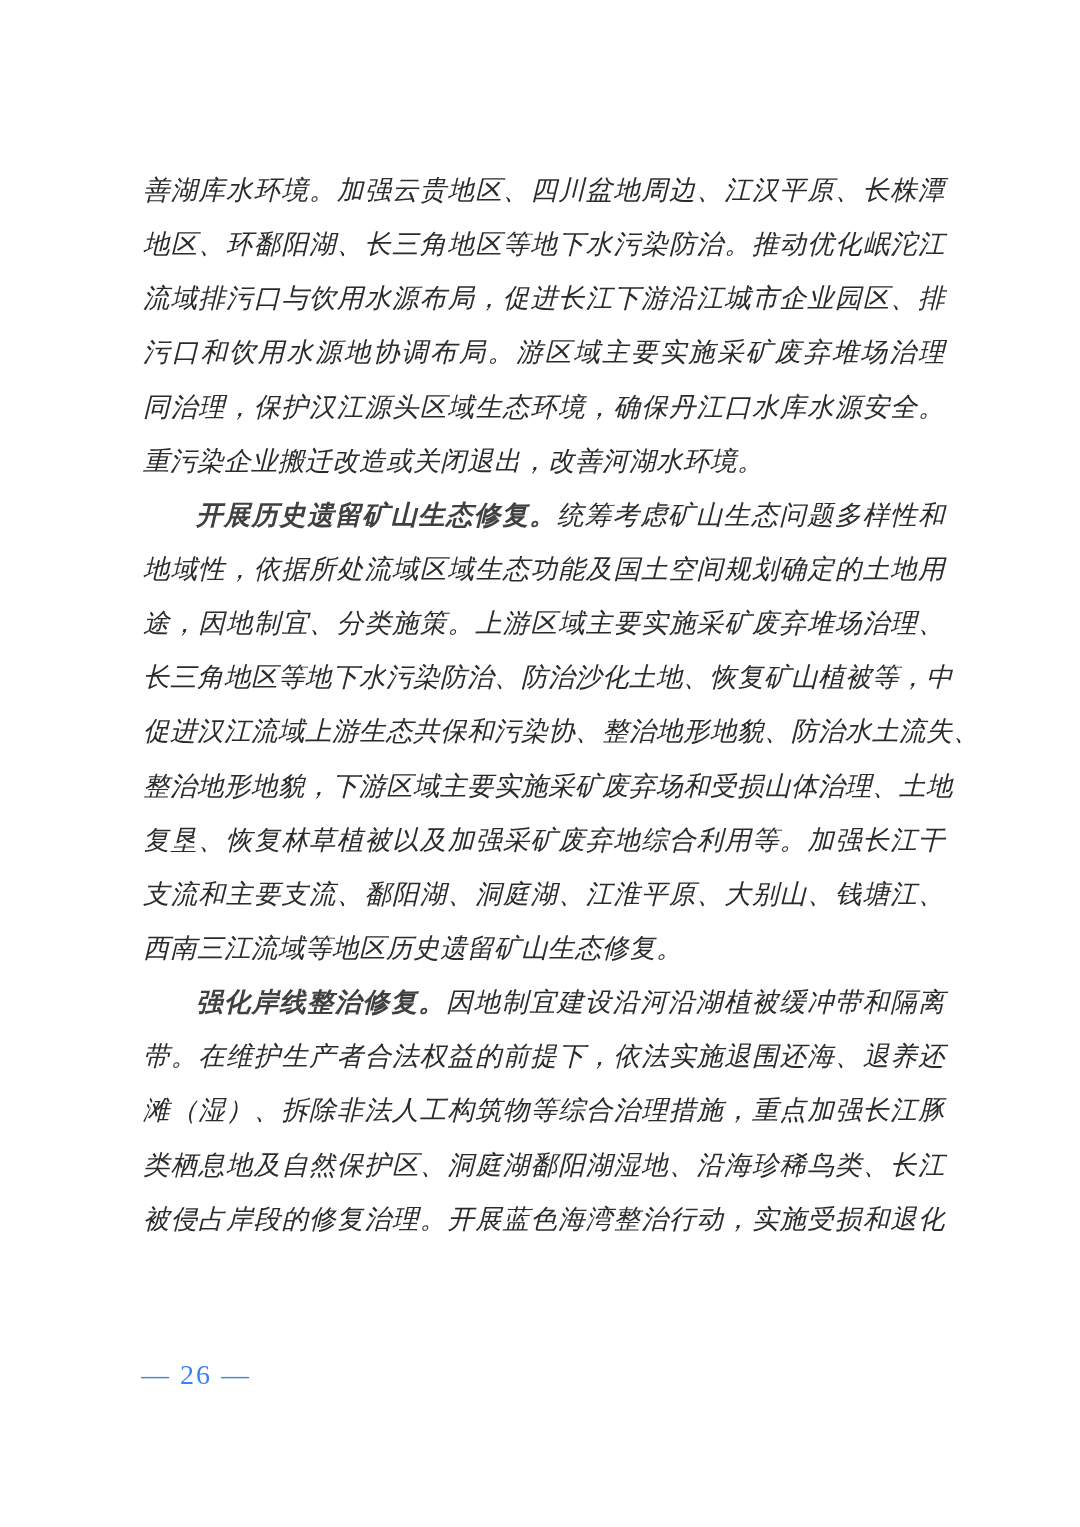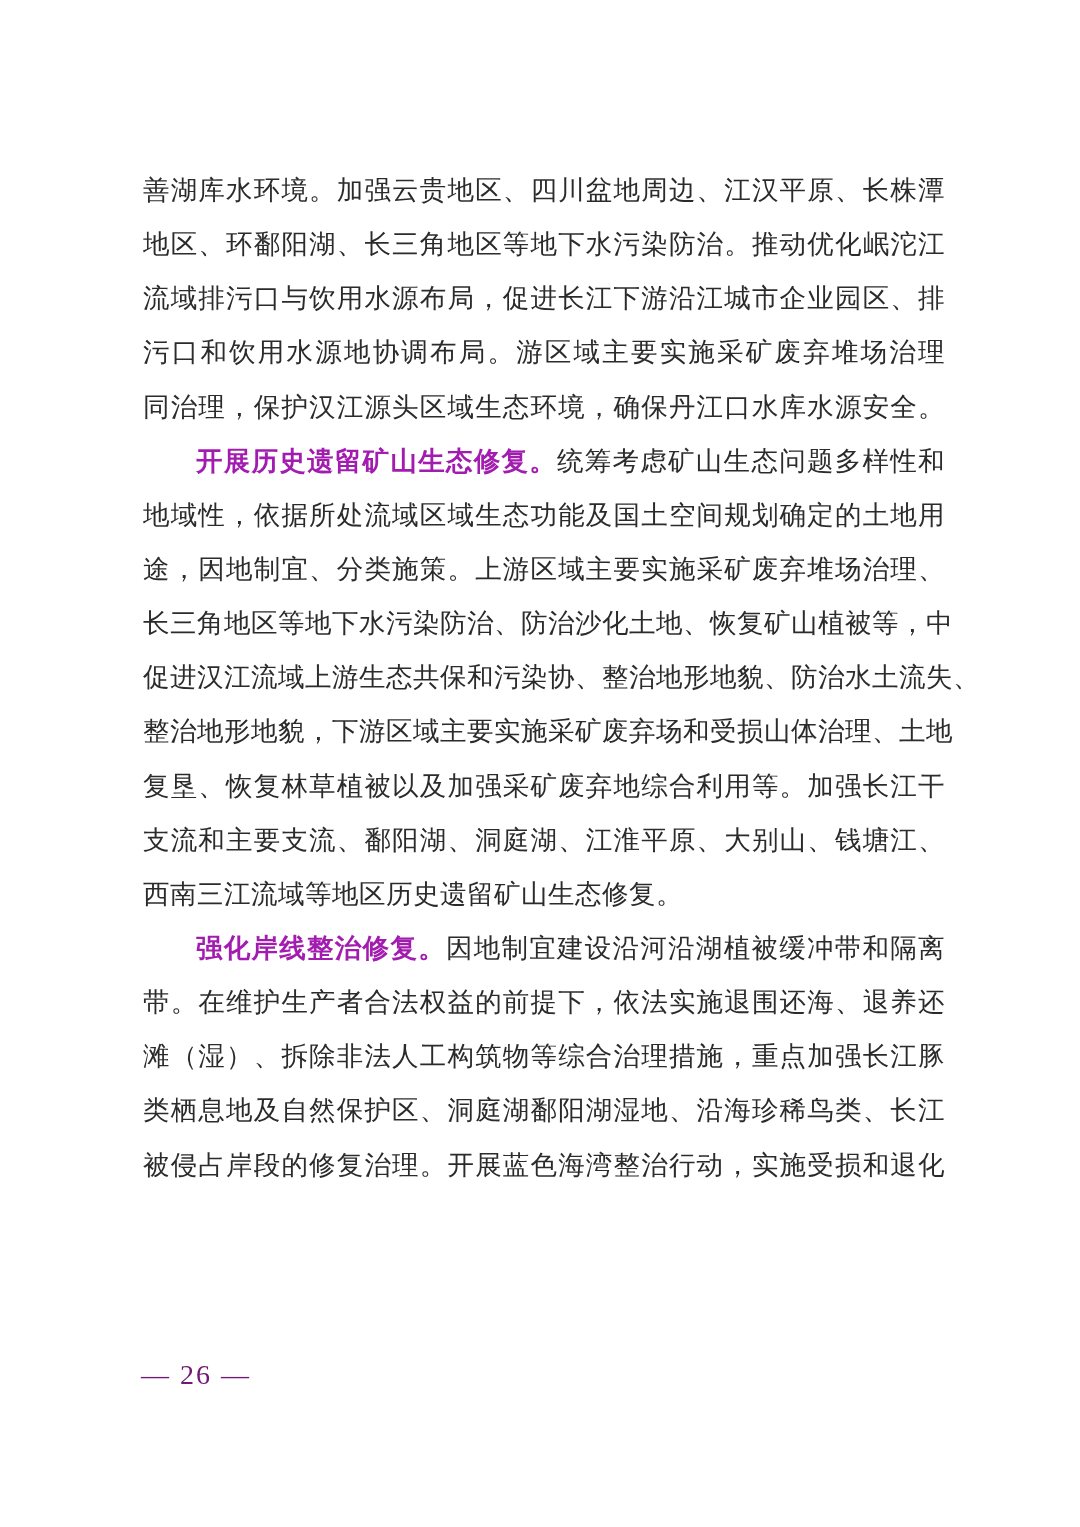--- a/index.html
+++ b/index.html
@@ -20,62 +20,64 @@
     left: 0; top: 0;
     width: 1080px;
     height: 1527px;
     background: #ffffff;
   }
   .body-text {
     position: absolute;
     left: 143px;
     top: 163px;
     width: 802px;
+    font-style: italic;
   }
   .line {
     height: 54.15px;
     line-height: 54.15px;
     font-size: 26.5px;
     color: #2b2b2b;
     text-align: justify;
     text-align-last: justify;
     text-justify: inter-ideograph;
     white-space: nowrap;
     letter-spacing: 0.5px;
   }
   .line.para-end {
     text-align-last: left;
   }
   .line.indent {
     padding-left: 53px;
   }
   .lead {
     font-weight: 700;
-    color: #a21caf;
+    color: #404040;
   }
   .page-number {
     position: absolute;
     left: 141px;
     top: 1358px;
     font-size: 28px;
     line-height: 34px;
-    color: #701a75;
+    color: #3b82f6;
     letter-spacing: 2px;
   }
 </style>
 </head>
 <body>
 
 <div class="page">
   <div class="body-text">
       <div class="line">善湖库水环境。加强云贵地区、四川盆地周边、江汉平原、长株潭</div>
       <div class="line">地区、环鄱阳湖、长三角地区等地下水污染防治。推动优化岷沱江</div>
       <div class="line">流域排污口与饮用水源布局，促进长江下游沿江城市企业园区、排</div>
       <div class="line">污口和饮用水源地协调布局。游区域主要实施采矿废弃堆场治理</div>
       <div class="line">同治理，保护汉江源头区域生态环境，确保丹江口水库水源安全。</div>
+      <div class="line para-end">重污染企业搬迁改造或关闭退出，改善河湖水环境。</div>
       <div class="line indent"><span class="lead">开展历史遗留矿山生态修复。</span>统筹考虑矿山生态问题多样性和</div>
       <div class="line">地域性，依据所处流域区域生态功能及国土空间规划确定的土地用</div>
       <div class="line">途，因地制宜、分类施策。上游区域主要实施采矿废弃堆场治理、</div>
       <div class="line">长三角地区等地下水污染防治、防治沙化土地、恢复矿山植被等，中</div>
       <div class="line">促进汉江流域上游生态共保和污染协、整治地形地貌、防治水土流失、</div>
       <div class="line">整治地形地貌，下游区域主要实施采矿废弃场和受损山体治理、土地</div>
       <div class="line">复垦、恢复林草植被以及加强采矿废弃地综合利用等。加强长江干</div>
       <div class="line">支流和主要支流、鄱阳湖、洞庭湖、江淮平原、大别山、钱塘江、</div>
       <div class="line para-end">西南三江流域等地区历史遗留矿山生态修复。</div>
       <div class="line indent"><span class="lead">强化岸线整治修复。</span>因地制宜建设沿河沿湖植被缓冲带和隔离</div>

